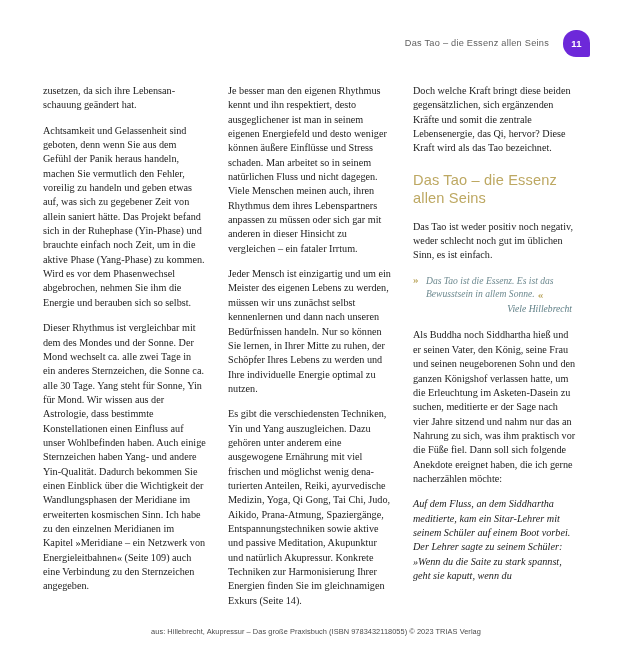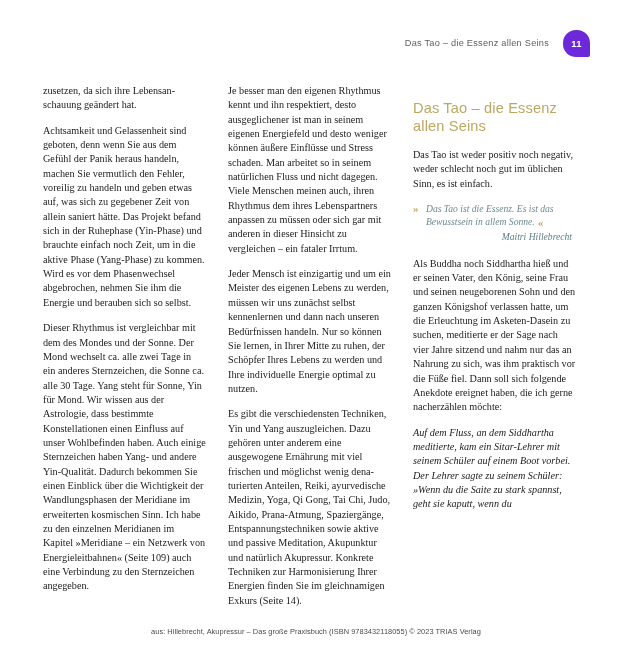--- a/index.html
+++ b/index.html
@@ -162,30 +162,31 @@
       <p class="body">Dieser Rhythmus ist vergleichbar mit dem des Mondes und der Sonne. Der Mond wechselt ca. alle zwei Tage in ein anderes Sternzei­chen, die Sonne ca. alle 30 Tage. Yang steht für Sonne, Yin für Mond. Wir wissen aus der Astrologie, dass bestimmte Konstellationen einen Einfluss auf unser Wohlbefinden haben. Auch einige Sternzeichen haben Yang- und andere Yin-Qua­lität. Dadurch bekommen Sie einen Einblick über die Wichtigkeit der Wandlungsphasen der Meridiane im erweiterten kosmischen Sinn. Ich habe zu den einzelnen Meridi­anen im Kapitel »Meridiane – ein Netzwerk von Energieleitbahnen« (Seite 109) auch eine Verbindung zu den Sternzeichen angegeben.</p>
     </div>
 
     <div class="col">
       <p class="body">Je besser man den eigenen Rhythmus kennt und ihn respek­tiert, desto ausgeglichener ist man in seinem eigenen Energiefeld und desto weniger können äußere Ein­flüsse und Stress schaden. Man arbeitet so in seinem natürlichen Fluss und nicht dagegen. Viele Menschen meinen auch, ihren Rhythmus dem ihres Lebenspart­ners anpassen zu müssen oder sich gar mit anderen in dieser Hinsicht zu vergleichen – ein fataler Irrtum.</p>
       <p class="body">Jeder Mensch ist einzigartig und um ein Meister des eigenen Lebens zu werden, müssen wir uns zunächst selbst kennenlernen und dann nach unseren Bedürfnissen handeln. Nur so können Sie lernen, in Ihrer Mitte zu ruhen, der Schöpfer Ihres Lebens zu werden und Ihre individuelle Energie optimal zu nutzen.</p>
       <p class="body">Es gibt die verschiedensten Tech­niken, Yin und Yang auszugleichen. Dazu gehören unter anderem eine ausgewogene Ernährung mit viel frischen und möglichst wenig dena­turierten Anteilen, Reiki, ayurvedi­sche Medizin, Yoga, Qi Gong, Tai Chi, Judo, Aikido, Prana-Atmung, Spa­ziergänge, Entspannungstechniken sowie aktive und passive Medi­tation, Akupunktur und natürlich Akupressur. Konkrete Techniken zur Harmonisierung Ihrer Energien finden Sie im gleichnamigen Exkurs (Seite 14).</p>
     </div>
 
     <div class="col">
+      <p class="body">Doch welche Kraft bringt diese beiden gegensätzlichen, sich ergän­zenden Kräfte und somit die zent­rale Lebensenergie, das Qi, hervor? Diese Kraft wird als das Tao bezeichnet.</p>
 
       <h2 class="section-heading">Das Tao – die Essenz allen Seins</h2>
 
       <p class="body">Das Tao ist weder positiv noch negativ, weder schlecht noch gut im üblichen Sinn, es ist einfach.</p>
 
       <div class="pullquote">
         <span class="quote-body">
           <span class="mark mark-open">»</span><span>Das Tao ist die Essenz. Es ist das Bewusstsein in allem Sonne.</span><span class="mark mark-close">«</span>
         </span>
-        <span class="attribution">Maitri Hillebrecht</span>
+        <span class="attribution">Viele Hillebrecht</span>
       </div>
 
       <p class="body">Als Buddha noch Siddhartha hieß und er seinen Vater, den König, seine Frau und seinen neuge­borenen Sohn und den ganzen Königshof verlassen hatte, um die Erleuchtung im Asketen-Dasein zu suchen, meditierte er der Sage nach vier Jahre sitzend und nahm nur das an Nahrung zu sich, was ihm praktisch vor die Füße fiel. Dann soll sich folgende Anekdote ereignet haben, die ich gerne nacherzählen möchte:</p>
 
       <p class="body italic tight">Auf dem Fluss, an dem Siddhartha meditierte, kam ein Sitar-Lehrer mit seinem Schüler auf einem Boot vorbei. Der Lehrer sagte zu seinem Schüler: »Wenn du die Saite zu stark spannst, geht sie kaputt, wenn du</p>
     </div>
 
   </div>
 
   <div class="source-note">aus: Hillebrecht, Akupressur – Das große Praxisbuch (ISBN 9783432118055) © 2023 TRIAS Verlag</div>

